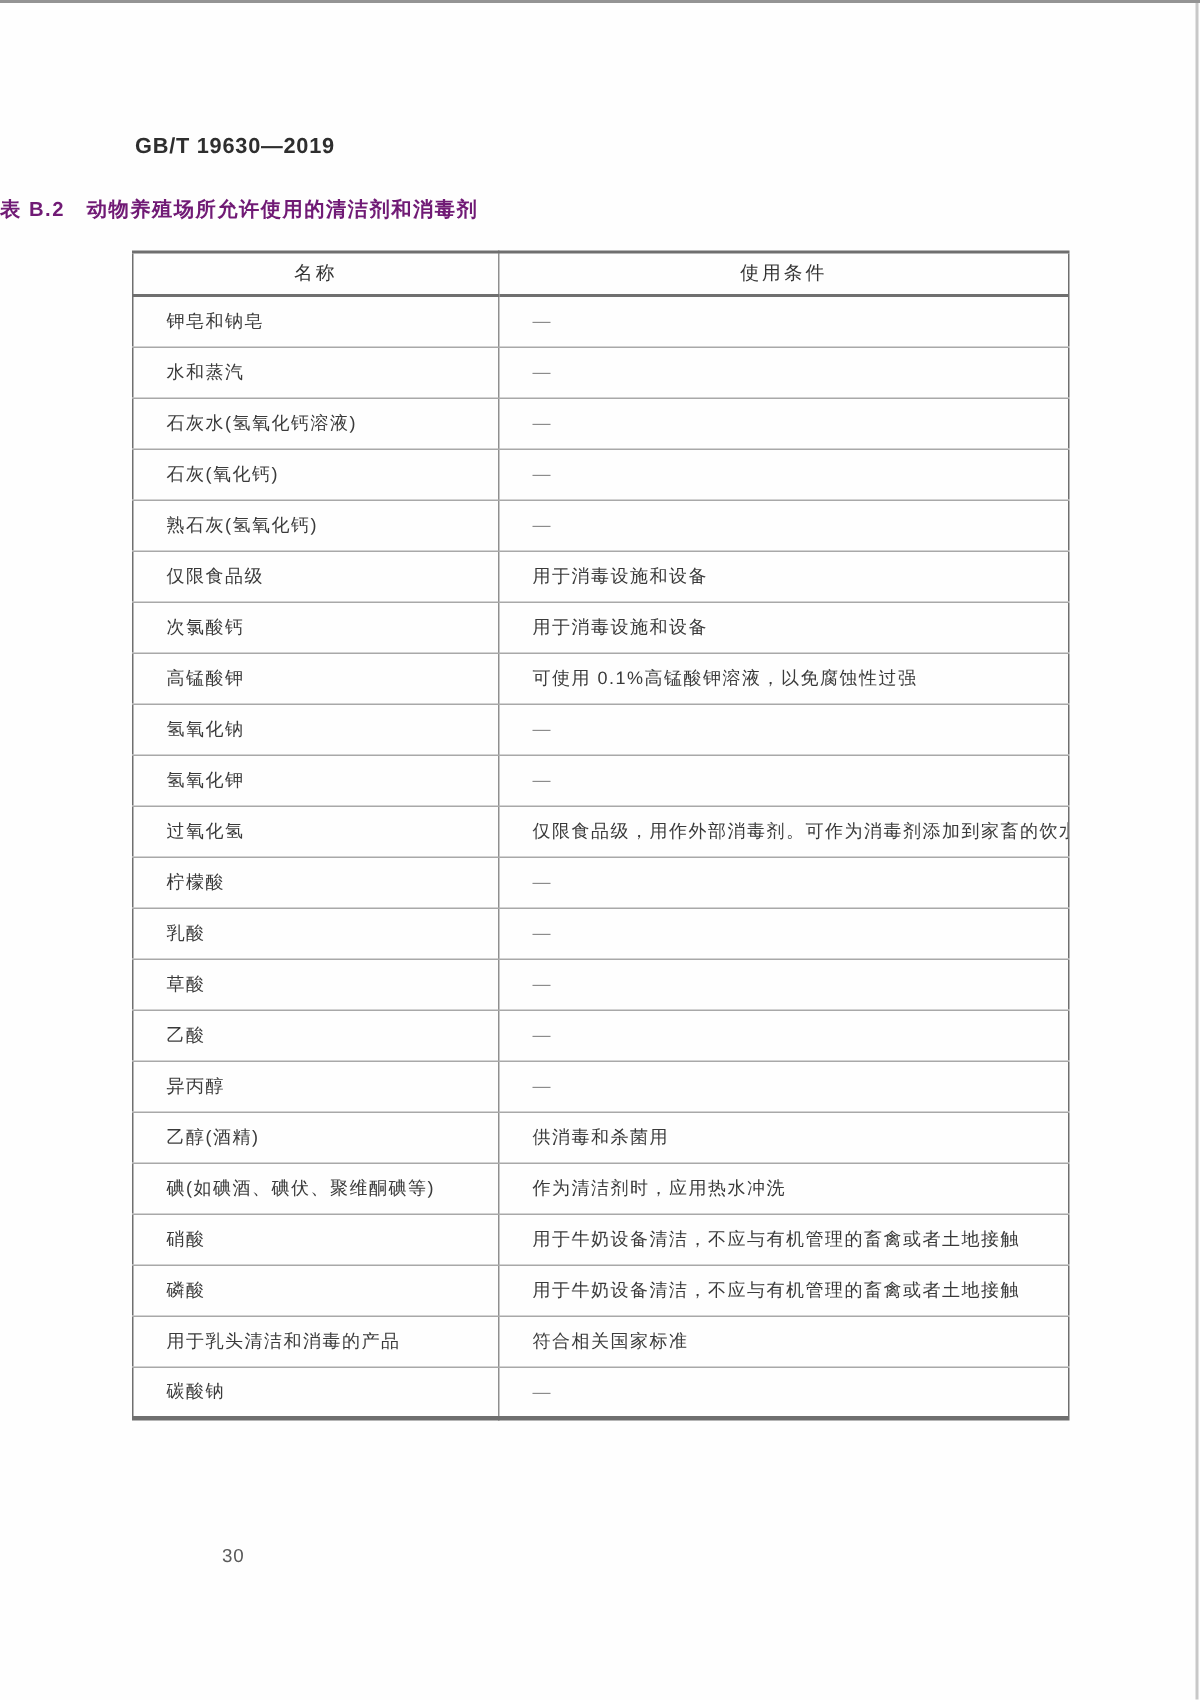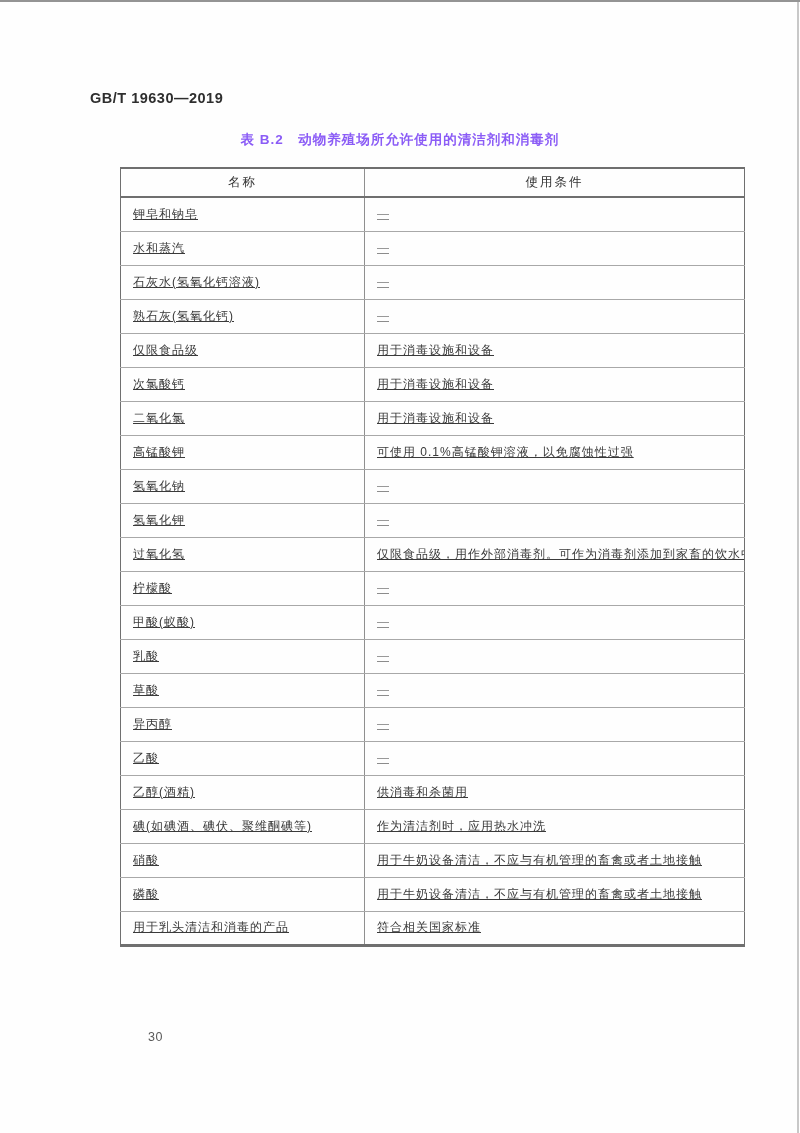--- a/index.html
+++ b/index.html
@@ -27,30 +27,28 @@
     position:absolute;top:2px;right:1px;width:2px;height:1131px;
     background:var(--edge-line);
   }
   .doc-number{
     position:absolute;left:90px;top:90px;
     font-size:14.5px;font-weight:bold;letter-spacing:0.5px;
     color:#2e2e2e;
   }
   .table-title{
     position:absolute;left:0;top:131px;width:800px;
-    text-align:center;
     font-size:13.5px;font-weight:bold;letter-spacing:1px;
-    color:#8b5cf6;
+    color:#701a75;
   }
   table.b2{
     position:absolute;left:88px;top:167px;
     width:624px;
     border-collapse:collapse;
     table-layout:fixed;
-    margin-left:32px;
   }
   table.b2 col.c1{width:244px;}
   table.b2 col.c2{width:380px;}
   table.b2{
     border-left:1px solid var(--border-dark);
     border-right:1px solid var(--border-dark);
     border-top:2px solid var(--border-dark);
     border-bottom:3px solid var(--border-dark);
   }
   table.b2 th{
@@ -61,27 +59,26 @@
     border-bottom:2px solid var(--border-dark);
     border-right:1px solid #8f8f8f;
     color:#333;
   }
   table.b2 th:last-child{border-right:none;}
   table.b2 td{
     height:34px;
     font-size:12px;
     letter-spacing:1px;
     vertical-align:middle;
-    padding:0 8px 0 12px;
+    padding:0 8px 0 22px;
     border-bottom:1px solid var(--border-light);
     border-right:1px solid #8f8f8f;
     white-space:nowrap;
     overflow:hidden;
     color:var(--text);
-    text-decoration:underline;
   }
   table.b2 td:last-child{border-right:none;}
   table.b2 tr:last-child td{border-bottom:none;}
   table.b2 td.dash{color:var(--dash);letter-spacing:0;}
   .page-number{
     position:absolute;left:104px;top:1030px;
     font-size:12.5px;color:#5a5a5a;letter-spacing:0.5px;margin-left:44px;
   }
 </style>
 </head>
@@ -114,40 +111,40 @@
   <tr>
     <td>水和蒸汽</td>
     <td class="dash">—</td>
   </tr>
 
   <tr>
     <td>石灰水(氢氧化钙溶液)</td>
     <td class="dash">—</td>
   </tr>
 
+  <tr>
+    <td>石灰(氧化钙)</td>
+    <td class="dash">—</td>
+  </tr>
 
   <tr>
     <td>熟石灰(氢氧化钙)</td>
     <td class="dash">—</td>
   </tr>
 
   <tr>
     <td>仅限食品级</td>
     <td>用于消毒设施和设备</td>
   </tr>
 
   <tr>
     <td>次氯酸钙</td>
     <td>用于消毒设施和设备</td>
   </tr>
 
-  <tr>
-    <td>二氧化氯</td>
-    <td>用于消毒设施和设备</td>
-  </tr>
 
   <tr>
     <td>高锰酸钾</td>
     <td>可使用 0.1%高锰酸钾溶液，以免腐蚀性过强</td>
   </tr>
 
   <tr>
     <td>氢氧化钠</td>
     <td class="dash">—</td>
   </tr>
@@ -162,42 +159,38 @@
     <td>仅限食品级，用作外部消毒剂。可作为消毒剂添加到家畜的饮水中</td>
   </tr>
 
 
   <tr>
     <td>柠檬酸</td>
     <td class="dash">—</td>
   </tr>
 
 
-  <tr>
-    <td>甲酸(蚁酸)</td>
-    <td class="dash">—</td>
-  </tr>
 
   <tr>
     <td>乳酸</td>
     <td class="dash">—</td>
   </tr>
 
   <tr>
     <td>草酸</td>
     <td class="dash">—</td>
   </tr>
 
   <tr>
+    <td>乙酸</td>
+    <td class="dash">—</td>
+  </tr>
+
+  <tr>
     <td>异丙醇</td>
-    <td class="dash">—</td>
-  </tr>
-
-  <tr>
-    <td>乙酸</td>
     <td class="dash">—</td>
   </tr>
 
   <tr>
     <td>乙醇(酒精)</td>
     <td>供消毒和杀菌用</td>
   </tr>
 
   <tr>
     <td>碘(如碘酒、碘伏、聚维酮碘等)</td>
@@ -213,16 +206,20 @@
     <td>磷酸</td>
     <td>用于牛奶设备清洁，不应与有机管理的畜禽或者土地接触</td>
   </tr>
 
 
   <tr>
     <td>用于乳头清洁和消毒的产品</td>
     <td>符合相关国家标准</td>
   </tr>
 
+  <tr>
+    <td>碳酸钠</td>
+    <td class="dash">—</td>
+  </tr>
 </tbody>
 </table>
 
 <div class="page-number">30</div>
 
 </body></html>

